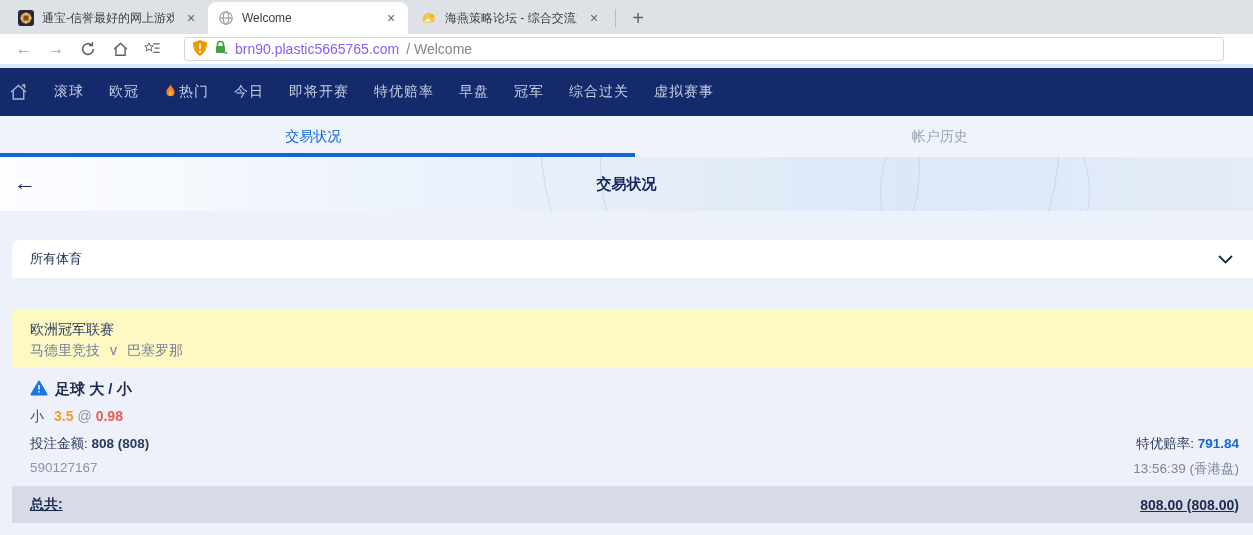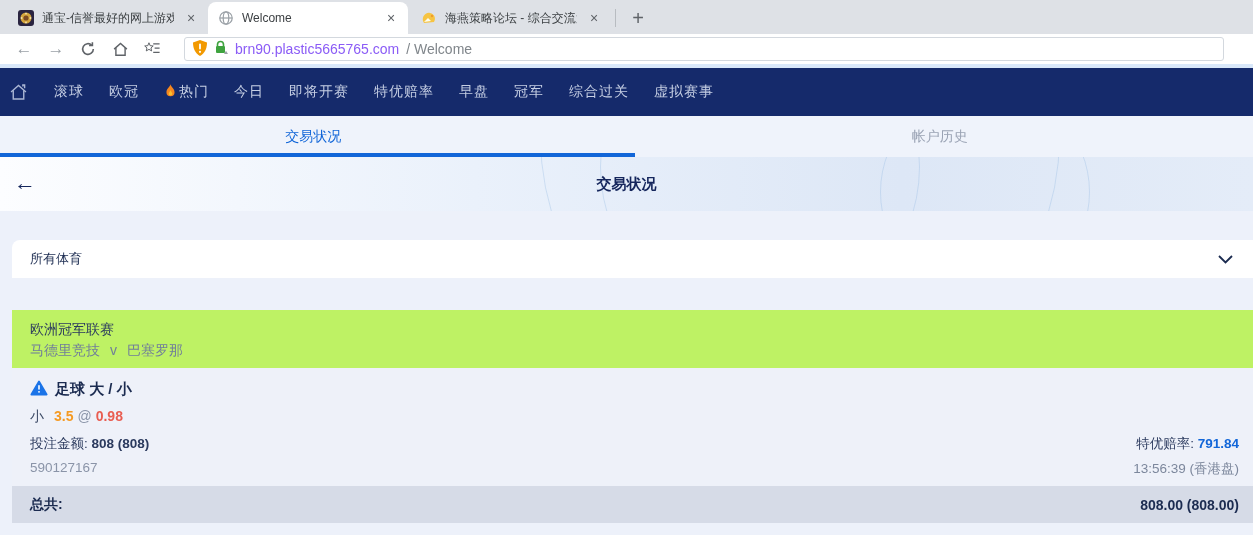--- a/index.html
+++ b/index.html
@@ -54,40 +54,40 @@
                 font-size:15px; font-weight:bold; color:#15265c; }
 
   
   .gap1 { height:29px; }
   .filter-row { margin-left:12px; height:38px; background:#fff; border-top-left-radius:8px;
                 display:flex; align-items:center; justify-content:space-between; padding:0 20px 0 18px; cursor:pointer; }
   .filter-label { font-size:13px; color:#1b2b50; }
   .gap2 { height:32px; }
 
   .betcard { margin-left:12px; }
-  .match-band { height:58px; background:#bef264; padding:9px 18px 0 18px; }
+  .match-band { height:58px; background:#fef9c3; padding:9px 18px 0 18px; }
   .league { font-size:14px; color:#2b3a5e; line-height:21px; }
   .teams  { font-size:14px; color:#707e9a; line-height:21px; }
   .teams .vs { margin:0 10px; }
 
   .bet-body { background:#eef1f9; padding:12px 14px 14px 18px; height:118px; }
   .market-row { display:flex; align-items:center; gap:7px; font-size:15px; font-weight:bold; color:#1b2b50; }
   .sel-row { margin-top:9px; font-size:14px; color:#3c4a66; }
   .sel-row .line { color:#f59a23; font-weight:bold; margin-left:10px; }
   .sel-row .at   { color:#8a94a8; margin:0 4px; }
   .sel-row .odds { color:#e95d51; font-weight:bold; }
   .kv-row { margin-top:9px; display:flex; justify-content:space-between; align-items:baseline; font-size:13.5px; }
   .kv-row .lbl { color:#2b3a5e; }
   .kv-row .val { font-weight:bold; color:#2b3a5e; }
   .kv-row .win { font-weight:bold; color:#1266d8; }
   .meta-row { margin-top:7px; display:flex; justify-content:space-between; font-size:13.5px; color:#8a94a8; }
   .meta-row .time { color:#7c879c; }
 
   .total-row { height:37px; background:#d6dbe7; display:flex; align-items:center; justify-content:space-between;
-               padding:0 14px 0 18px; font-size:14px; font-weight:bold; color:#1b2b50; }
+               padding:0 14px 0 18px; font-size:14px; font-weight:bold; color:#1b2b50;text-decoration:underline; }
 </style>
 </head>
 <body>
 
 <div class="tabstrip">
   <div class="btab inactive">
     <span class="favicon">
       <svg width="16" height="16" viewBox="0 0 16 16">
           <rect x="0" y="0" width="16" height="16" rx="3" fill="#2a2440"></rect>
           <circle cx="8" cy="8" r="5.5" fill="#d4a53c"></circle>

